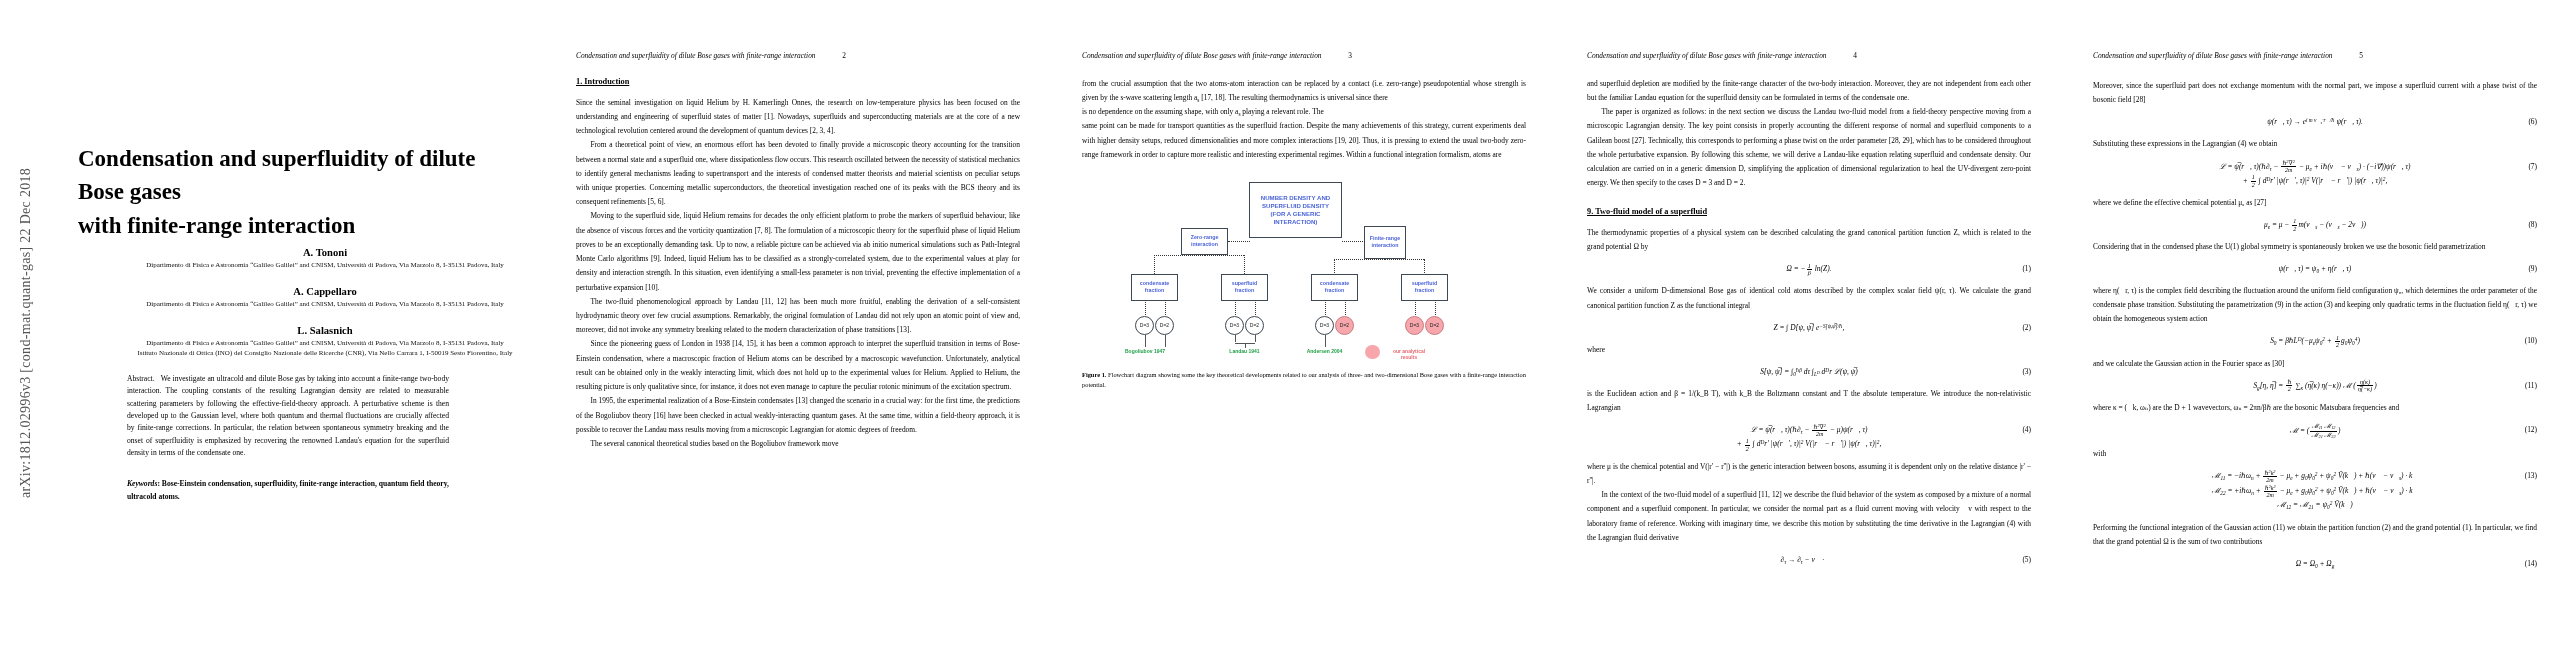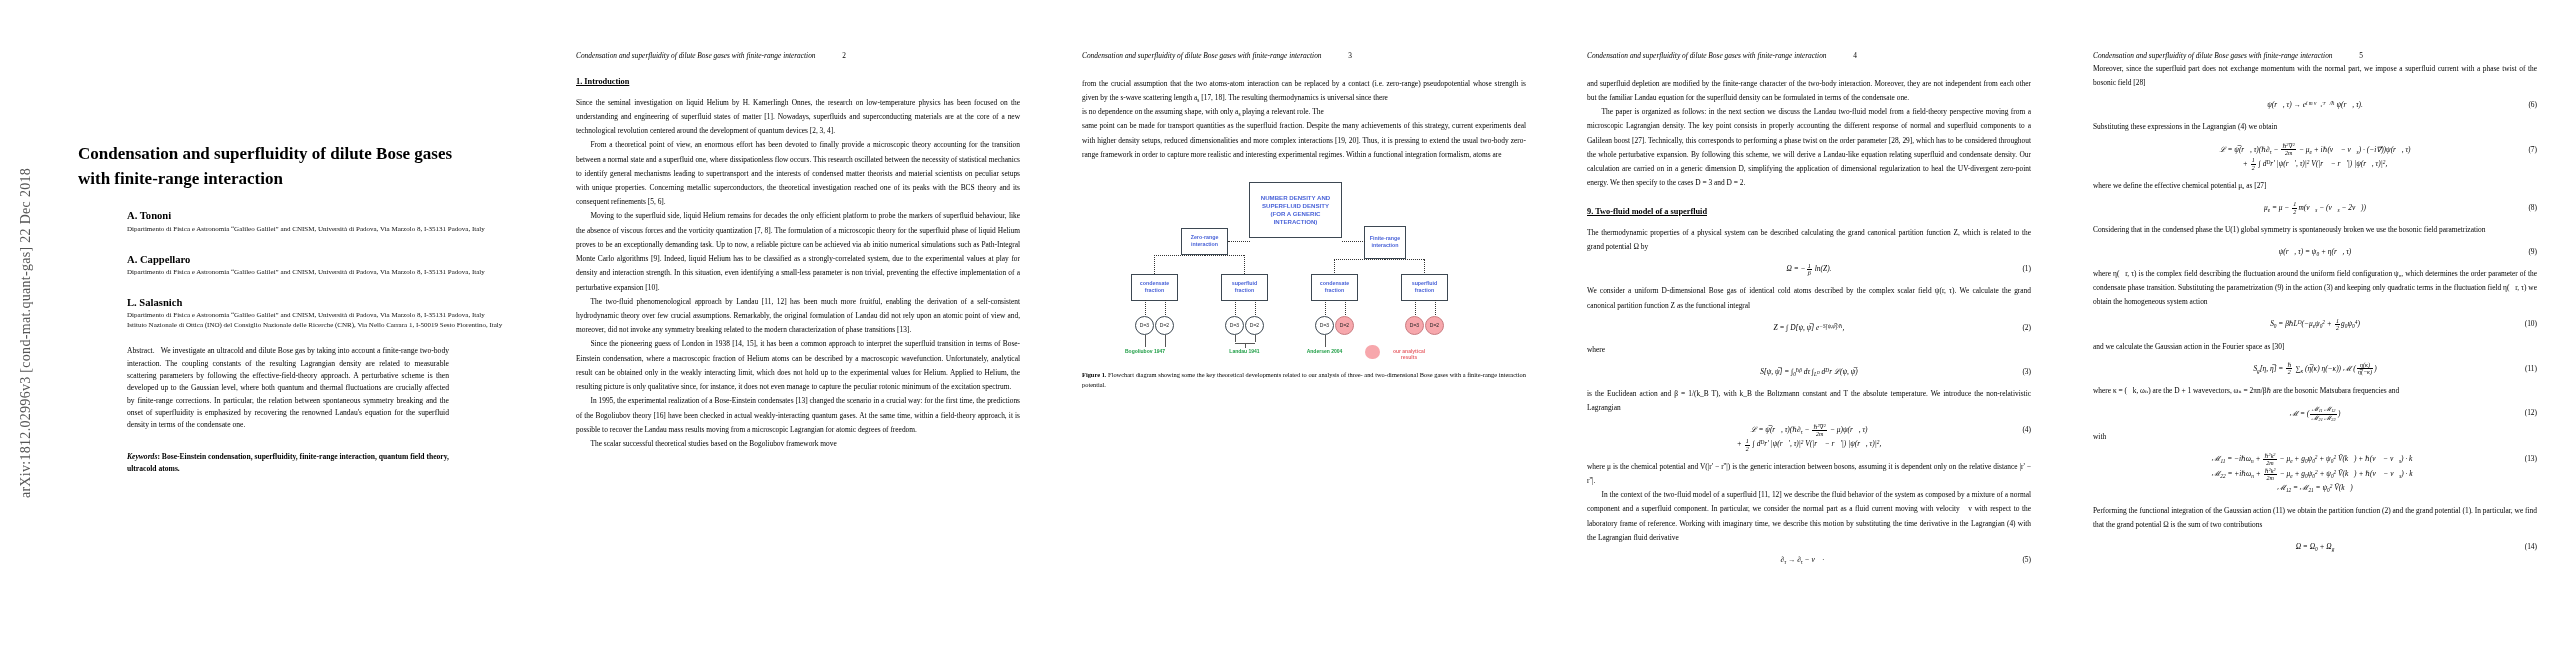--- a/index.html
+++ b/index.html
@@ -30,28 +30,28 @@
     transform-origin: center center;
     white-space: nowrap;
     font-family: "Liberation Serif", serif;
     font-size: 14px;
     color: #555;
     letter-spacing: 0.3px;
   }
   
   #page1 { left: 78px; width: 445px; padding-top: 0; }
   #page1 .title {
-    font-size: 17px;
+    font-size: 23px;
     font-weight: bold;
     line-height: 1.45;
     margin-top: 142px;
     margin-left: 0px;
     font-family: "Liberation Serif", serif;
   }
-  #page1 .authblock { margin-left: 49px; margin-top: 19px; }
+  #page1 .authblock { margin-left: 49px; margin-top: 5px; text-align: center; }
   #page1 .authname {
     font-size: 10.6px;
     font-weight: bold;
     margin-bottom: 3.3px;
   }
   #page1 .affil {
     font-size: 7px;
     line-height: 1.42;
     color: #111;
     margin-bottom: 14.5px;
@@ -243,21 +243,21 @@
       <span>Condensation and superfluidity of dilute Bose gases with finite-range interaction</span>
       <span class="pno">2</span>
     </div>
     <div class="sechead">1. Introduction</div>
     <p class="para">Since the seminal investigation on liquid Helium by H. Kamerlingh Onnes, the research on low-temperature physics has been focused on the understanding and engineering of superfluid states of matter [1]. Nowadays, superfluids and superconducting materials are at the core of a new technological revolution centered around the development of quantum devices [2, 3, 4].</p>
     <p class="para ind">From a theoretical point of view, an enormous effort has been devoted to finally provide a microscopic theory accounting for the transition between a normal state and a superfluid one, where dissipationless flow occurs. This research oscillated between the necessity of statistical mechanics to identify general mechanisms leading to supertransport and the interests of condensed matter theorists and material scientists on peculiar setups with unique properties. Concerning metallic superconductors, the theoretical investigation reached one of its peaks with the BCS theory and its consequent refinements [5, 6].</p>
     <p class="para ind">Moving to the superfluid side, liquid Helium remains for decades the only efficient platform to probe the markers of superfluid behaviour, like the absence of viscous forces and the vorticity quantization [7, 8]. The formulation of a microscopic theory for the superfluid phase of liquid Helium proves to be an exceptionally demanding task. Up to now, a reliable picture can be achieved via ab initio numerical simulations such as Path-Integral Monte Carlo algorithms [9]. Indeed, liquid Helium has to be classified as a strongly-correlated system, due to the experimental values at play for density and interaction strength. In this situation, even identifying a small-less parameter is non trivial, preventing the effective implementation of a perturbative expansion [10].</p>
     <p class="para ind">The two-fluid phenomenological approach by Landau [11, 12] has been much more fruitful, enabling the derivation of a self-consistent hydrodynamic theory over few crucial assumptions. Remarkably, the original formulation of Landau did not rely upon an atomic point of view and, moreover, did not invoke any symmetry breaking related to the modern characterization of phase transitions [13].</p>
     <p class="para ind">Since the pioneering guess of London in 1938 [14, 15], it has been a common approach to interpret the superfluid transition in terms of Bose-Einstein condensation, where a macroscopic fraction of Helium atoms can be described by a macroscopic wavefunction. Unfortunately, analytical result can be obtained only in the weakly interacting limit, which does not hold up to the experimental values for Helium. Applied to Helium, the resulting picture is only qualitative since, for instance, it does not even manage to capture the peculiar rotonic minimum of the excitation spectrum.</p>
     <p class="para ind">In 1995, the experimental realization of a Bose-Einstein condensates [13] changed the scenario in a crucial way: for the first time, the predictions of the Bogoliubov theory [16] have been checked in actual weakly-interacting quantum gases. At the same time, within a field-theory approach, it is possible to recover the Landau mass results moving from a microscopic Lagrangian for atomic degrees of freedom.</p>
-    <p class="para ind">The scalar successful theoretical studies based on the Bogoliubov framework move</p>
+    <p class="para ind">The several canonical theoretical studies based on the Bogoliubov framework move</p>
   </div>
 
   <div class="page apage" id="page3">
     <div class="runhead">
       <span>Condensation and superfluidity of dilute Bose gases with finite-range interaction</span>
       <span class="pno">3</span>
     </div>
 
     <p class="para" style="margin-top:16.7px">
       <span>from the crucial assumption that the two atoms-atom interaction can be replaced by a contact (i.e. zero-range) pseudopotential whose strength is given by the s-wave scattering length a</span><span class="sub">s</span> [17, 18]. The resulting thermodynamics is universal since there
@@ -380,21 +380,21 @@
       <span class="eqno">(5)</span>
     </div>
   </div>
 
   <div class="page apage" id="page5">
     <div class="runhead">
       <span>Condensation and superfluidity of dilute Bose gases with finite-range interaction</span>
       <span class="pno">5</span>
     </div>
 
-    <p class="para" style="margin-top:2px">Moreover, since the superfluid part does not exchange momentum with the normal part, we impose a superfluid current with a phase twist of the bosonic field [28]</p>
+    <p class="para" style="margin-top:19px">Moreover, since the superfluid part does not exchange momentum with the normal part, we impose a superfluid current with a phase twist of the bosonic field [28]</p>
     <div class="mathline">
       ψ(r⃗, τ) → e<span class="sup">i m v⃗<sub>s</sub>·r⃗/ℏ</span> ψ(r⃗, τ).
       <span class="eqno">(6)</span>
     </div>
 
     <p class="para">Substituting these expressions in the Lagrangian (4) we obtain</p>
     <div class="mathline">
       ℒ = ψ̅(r⃗, τ)(ℏ∂<span class="sub">τ</span> − <span class="frac"><span class="num">ℏ<span class="sup">2</span>∇<span class="sup">2</span></span><span class="den">2m</span></span> − μ<span class="sub">e</span> + iℏ(v⃗ − v⃗<span class="sub">s</span>) · (−i∇⃗))ψ(r⃗, τ)<br>
       + <span class="frac"><span class="num">1</span><span class="den">2</span></span> ∫ d<span class="sup">D</span>r′ |ψ(r⃗′, τ)|<span class="sup">2</span> V(|r⃗ − r⃗′|) |ψ(r⃗, τ)|<span class="sup">2</span>,
       <span class="eqno">(7)</span>

